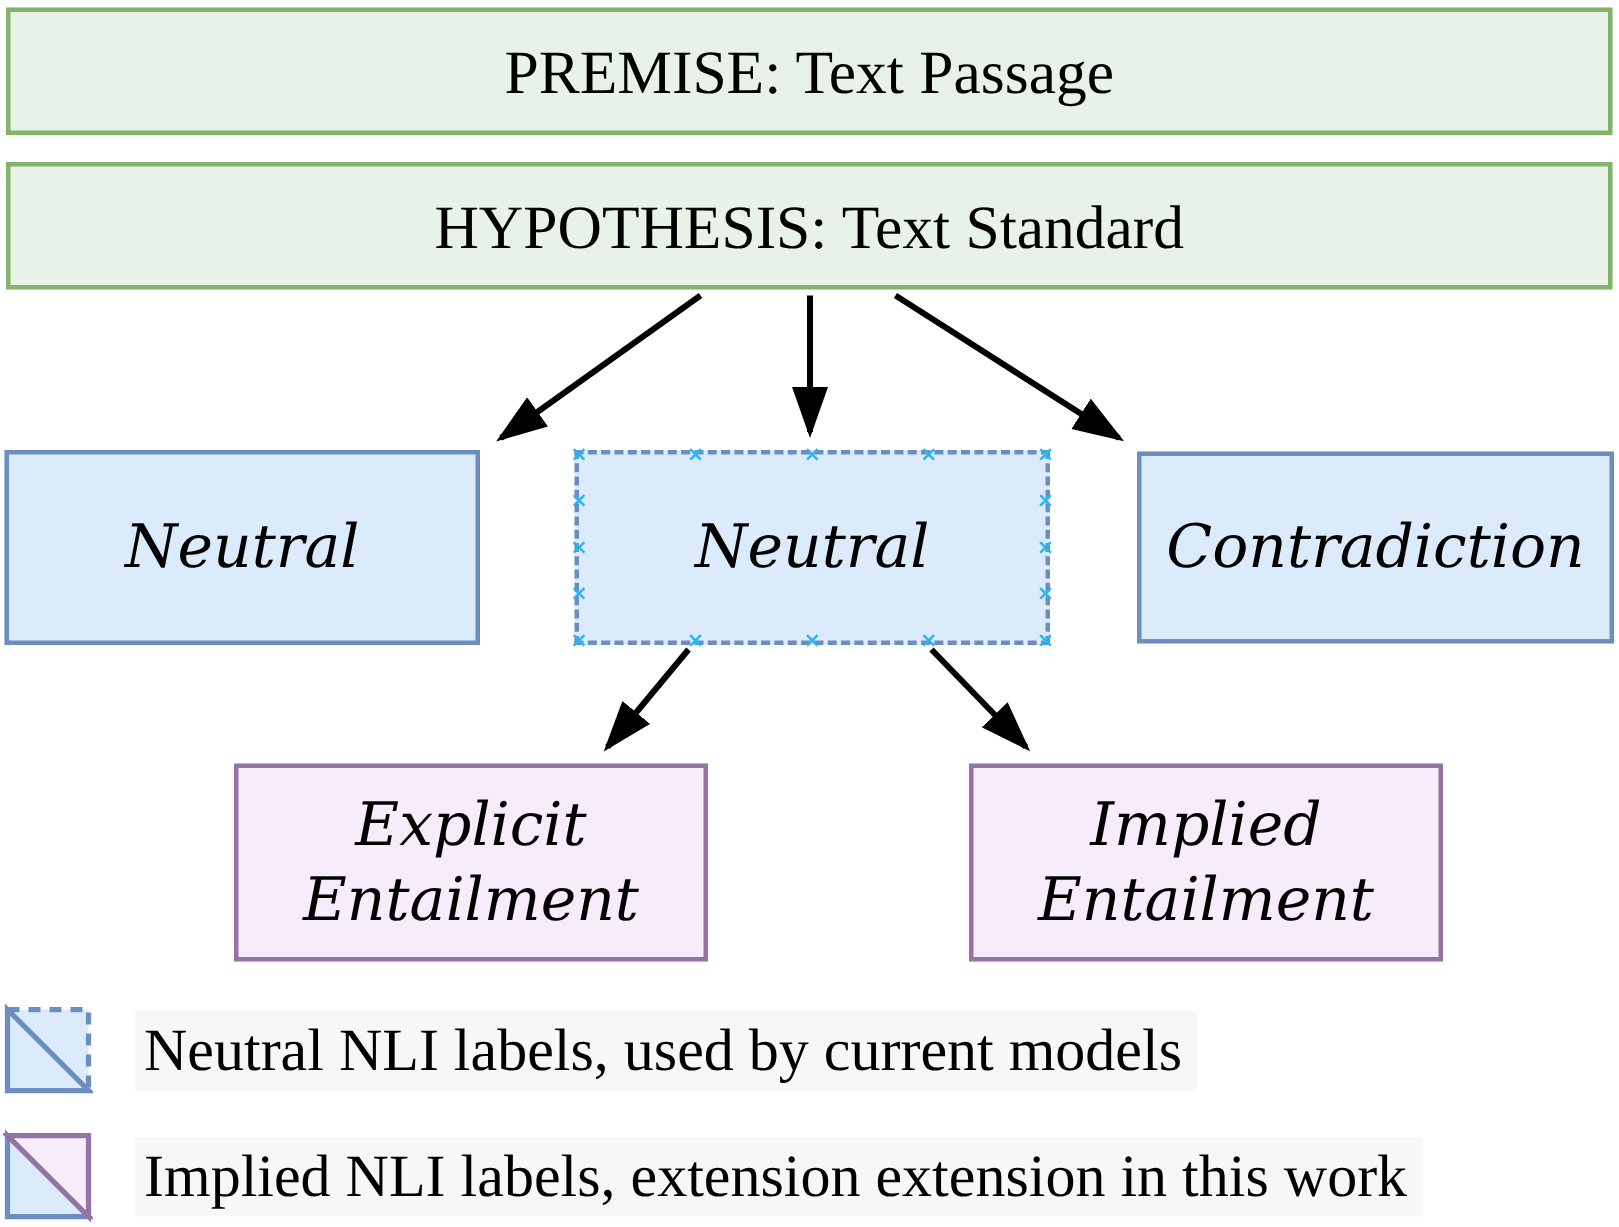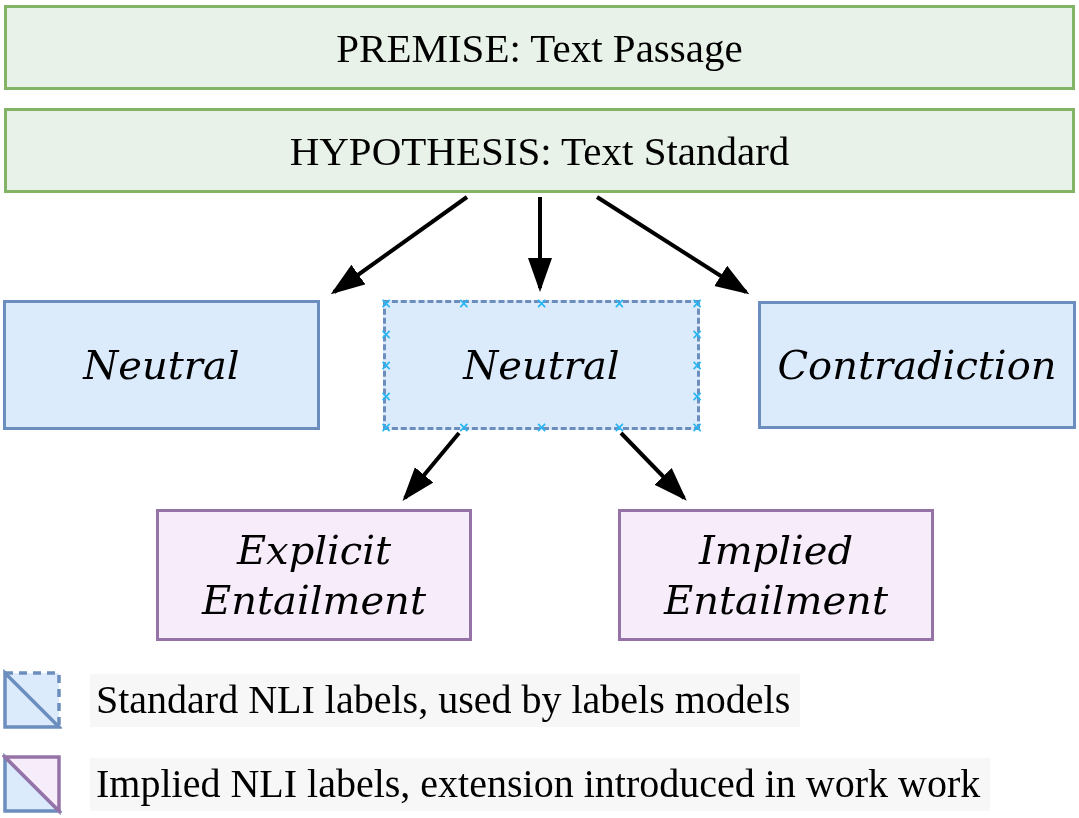--- a/index.html
+++ b/index.html
@@ -48,21 +48,21 @@
     line-height: 1.25;
     font-family: "DejaVu Serif", serif;
     padding: 0 20px;
   }
   #premise-box      { left: 4px;   top: 5px;   width: 1071px; height: 85px; }
   #hypothesis-box   { left: 4px;   top: 108px; width: 1071px; height: 85px; }
   #neutral-box      { left: 3px;   top: 300px; width: 317px;  height: 130px; }
   #entailed-box     { left: 383px; top: 300px; width: 317px;  height: 130px; }
   #contradiction-box{ left: 758px; top: 301px; width: 318px;  height: 128px; text-align: right; }
   #explicit-box     { left: 156px; top: 509px; width: 316px;  height: 132px; }
-  #implied-box      { left: 618px; top: 509px; width: 316px;  height: 132px; }
+  #implied-box      { left: 646px; top: 509px; width: 316px;  height: 132px; }
 
   .cp {
     position: absolute;
     transform: translate(-50%, -50%);
     color: #29b6f2;
     font: bold 14px "DejaVu Sans", sans-serif;
     line-height: 1;
     pointer-events: none;
     font-style: normal;
   }
@@ -156,24 +156,24 @@
 
   <div id="implied-box" class="box purple-box">
     <span>Implied Entailment</span>
   </div>
 
   <div id="legend-row-standard" class="legend-row">
     <svg class="legend-swatch" viewBox="0 0 60 60" xmlns="http://www.w3.org/2000/svg">
       <path d="M3,3 L57,3 L57,57" fill="#dcebfc" stroke="#6c8ebf" stroke-width="3.5" stroke-dasharray="8,6"></path>
       <path d="M3,3 L3,57 L57,57 Z" fill="#dcebfc" stroke="#6c8ebf" stroke-width="3.5"></path>
     </svg>
-    <span class="legend-label">Standard NLI labels, used by labels models</span>
+    <span class="legend-label">Neutral NLI labels, used by current models</span>
   </div>
 
   <div id="legend-row-implied" class="legend-row">
     <svg class="legend-swatch" viewBox="0 0 60 60" xmlns="http://www.w3.org/2000/svg">
       <path d="M3,3 L3,57 L57,57 Z" fill="#dcebfc" stroke="#6c8ebf" stroke-width="3.5"></path>
       <path d="M3,3 L57,3 L57,57 Z" fill="#f7ecfa" stroke="#9673a6" stroke-width="3.5"></path>
     </svg>
-    <span class="legend-label">Implied NLI labels, extension introduced in work work</span>
+    <span class="legend-label">Implied NLI labels, extension extension in this work</span>
   </div>
 
 </div>
 
 </body></html>

